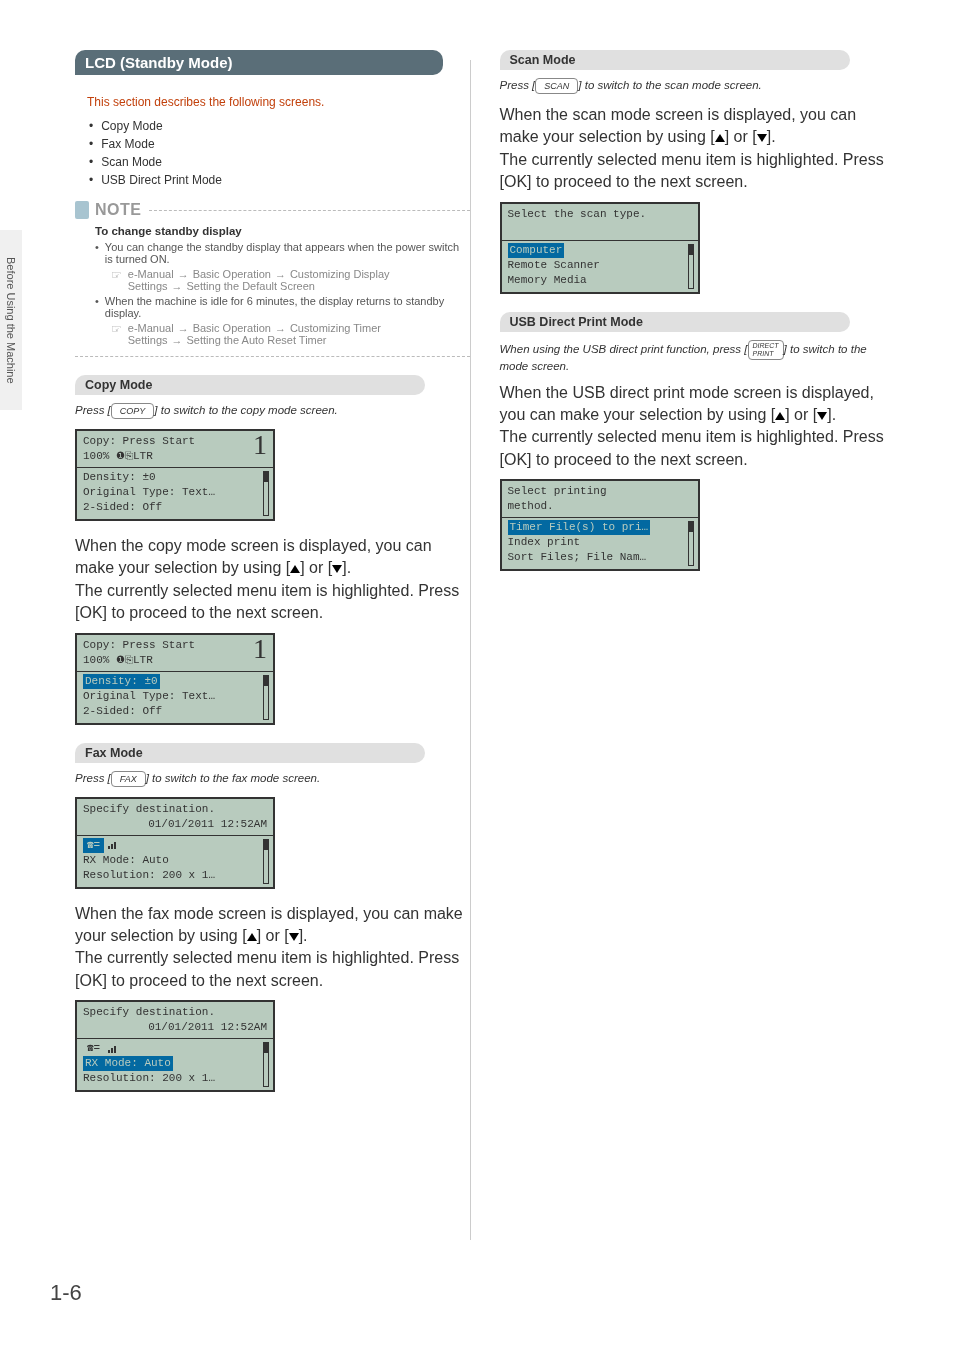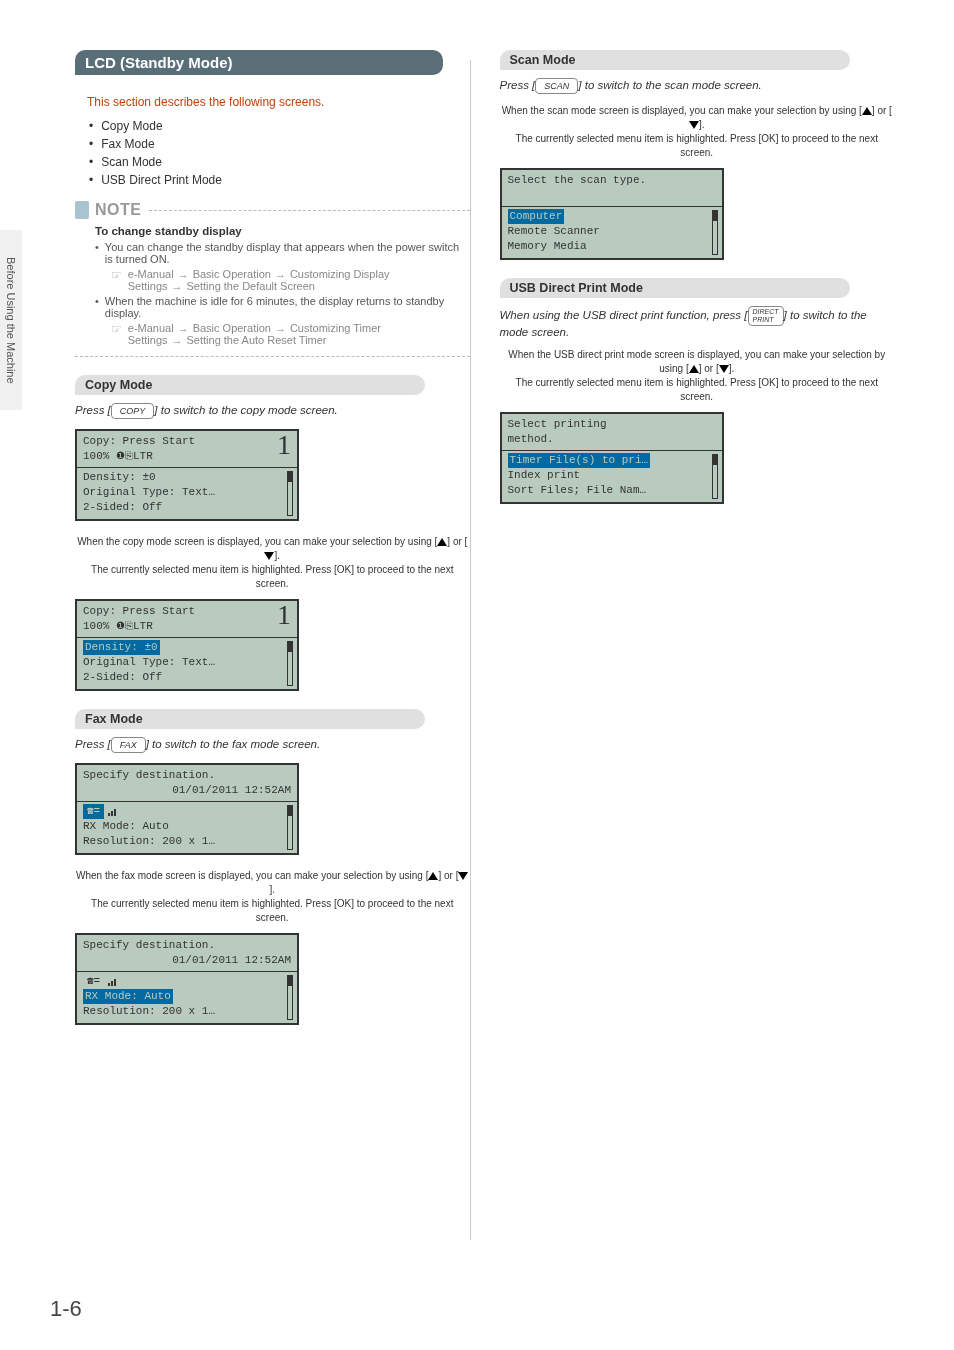--- a/index.html
+++ b/index.html
@@ -22,33 +22,33 @@
   .note-list { list-style: none; }
   .note-list li { font-size: 11px; color: #555; margin: 3px 0; display: flex; }
   .note-list li .bul { margin-right: 6px; }
   .ref { display: flex; font-size: 11px; color: #888; margin: 3px 0 3px 16px; align-items: flex-start; }
   .ref-icon { margin-right: 6px; font-size: 12px; }
   .arrow { margin: 0 4px; }
   .end-dashes { border-top: 1px dashed #bbb; margin: 10px 0; }
   .sub-bar { background: #e0e0e0; font-weight: bold; font-size: 12.5px; padding: 3px 10px; border-radius: 10px 10px 10px 0; margin: 18px 0 8px 0; width: 350px; }
   .press-line { font-size: 11.5px; color: #333; margin: 4px 0 10px 0; font-style: italic; }
   .key { display: inline-block; border: 1px solid #888; border-radius: 4px; padding: 0 8px; font-size: 9px; line-height: 14px; vertical-align: middle; background: #fff; }
-  .lcd { border: 2px solid #333; width: 224px; background: #b8cbbe; font-family: "Courier New", monospace; font-size: 11px; margin: 8px 0 14px 0; position: relative; }
+  .lcd { border: 2px solid #333; width: 200px; background: #b8cbbe; font-family: "Courier New", monospace; font-size: 11px; margin: 8px 0 14px 0; position: relative; }
   .lcd-top { padding: 3px 6px; border-bottom: 1px solid #333; position: relative; }
   .lcd-big { position: absolute; right: 6px; top: 0; font-family: "Times New Roman", serif; font-size: 28px; font-weight: normal; line-height: 28px; }
   .lcd-rows { padding: 2px 6px 4px 6px; position: relative; }
   .lcd-row { line-height: 15px; white-space: nowrap; overflow: hidden; }
   .lcd .hl { background: #0369a1; color: #b8cbbe; display: inline-block; padding: 0 2px; }
   .lcd .scroll { position: absolute; right: 4px; top: 3px; bottom: 3px; width: 6px; border: 1px solid #333; }
   .lcd .scroll-thumb { background: #333; width: 100%; height: 10px; }
-  .desc { font-size: 10px; color: #333; margin: 6px 0 8px 0; line-height: 1.4; text-align: center; }
+  .desc { font-size: 16px; color: #333; margin: 6px 0 8px 0; line-height: 1.4; }
   .tri-up, .tri-down { display: inline-block; width: 0; height: 0; vertical-align: middle; }
   .tri-up { border-left: 5px solid transparent; border-right: 5px solid transparent; border-bottom: 8px solid #000; }
   .tri-down { border-left: 5px solid transparent; border-right: 5px solid transparent; border-top: 8px solid #000; }
-  .page-num { position: absolute; bottom: 28px; left: 50px; font-size: 22px; color: #444; }
+  .page-num { position: absolute; bottom: 44px; left: 50px; font-size: 22px; color: #444; }
   .divider { position: absolute; left: 470px; top: 60px; bottom: 110px; border-left: 1px solid #ccc; }
   .icon-paper { font-size: 10px; }
   .sig-row { display: flex; align-items: center; gap: 4px; }
   .sig-bars { display: inline-flex; align-items: flex-end; gap: 1px; height: 8px; }
   .sig-bars span { width: 2px; background: #333; }
   .sig-bars span:nth-child(1){height:3px;} .sig-bars span:nth-child(2){height:5px;} .sig-bars span:nth-child(3){height:7px;background:#b8cbbe;border:1px solid #333;box-sizing:border-box;}
 </style>
 </head>
 <body>
 

